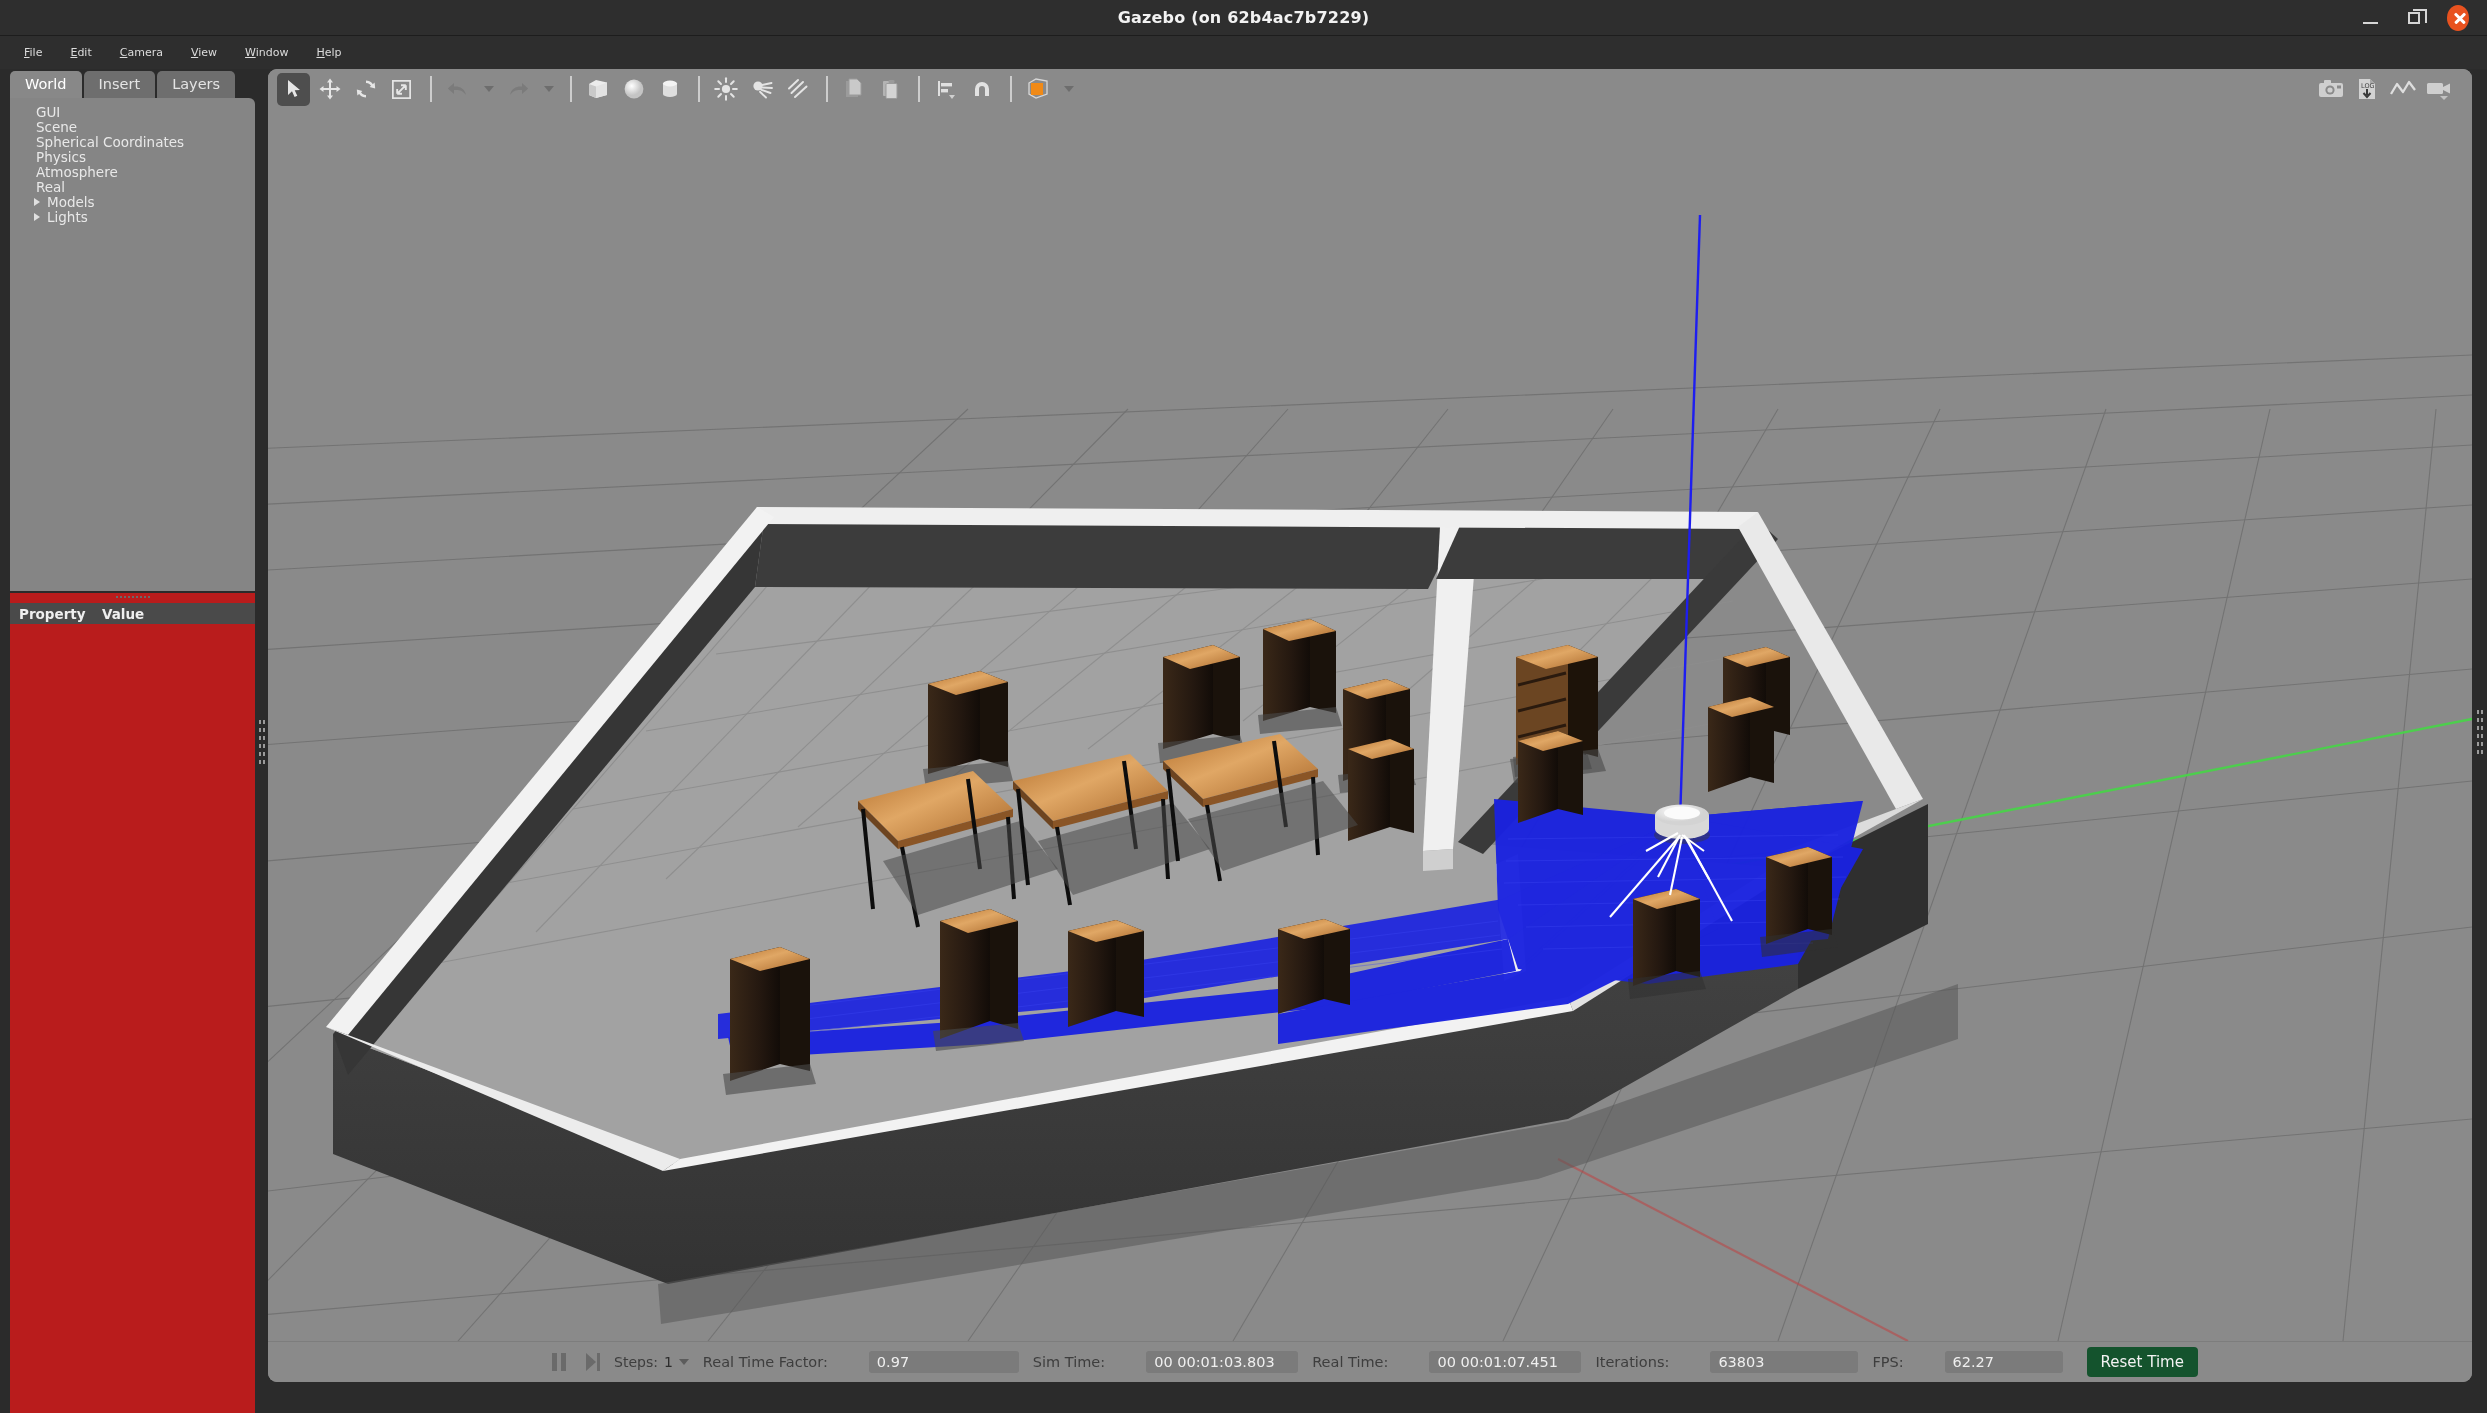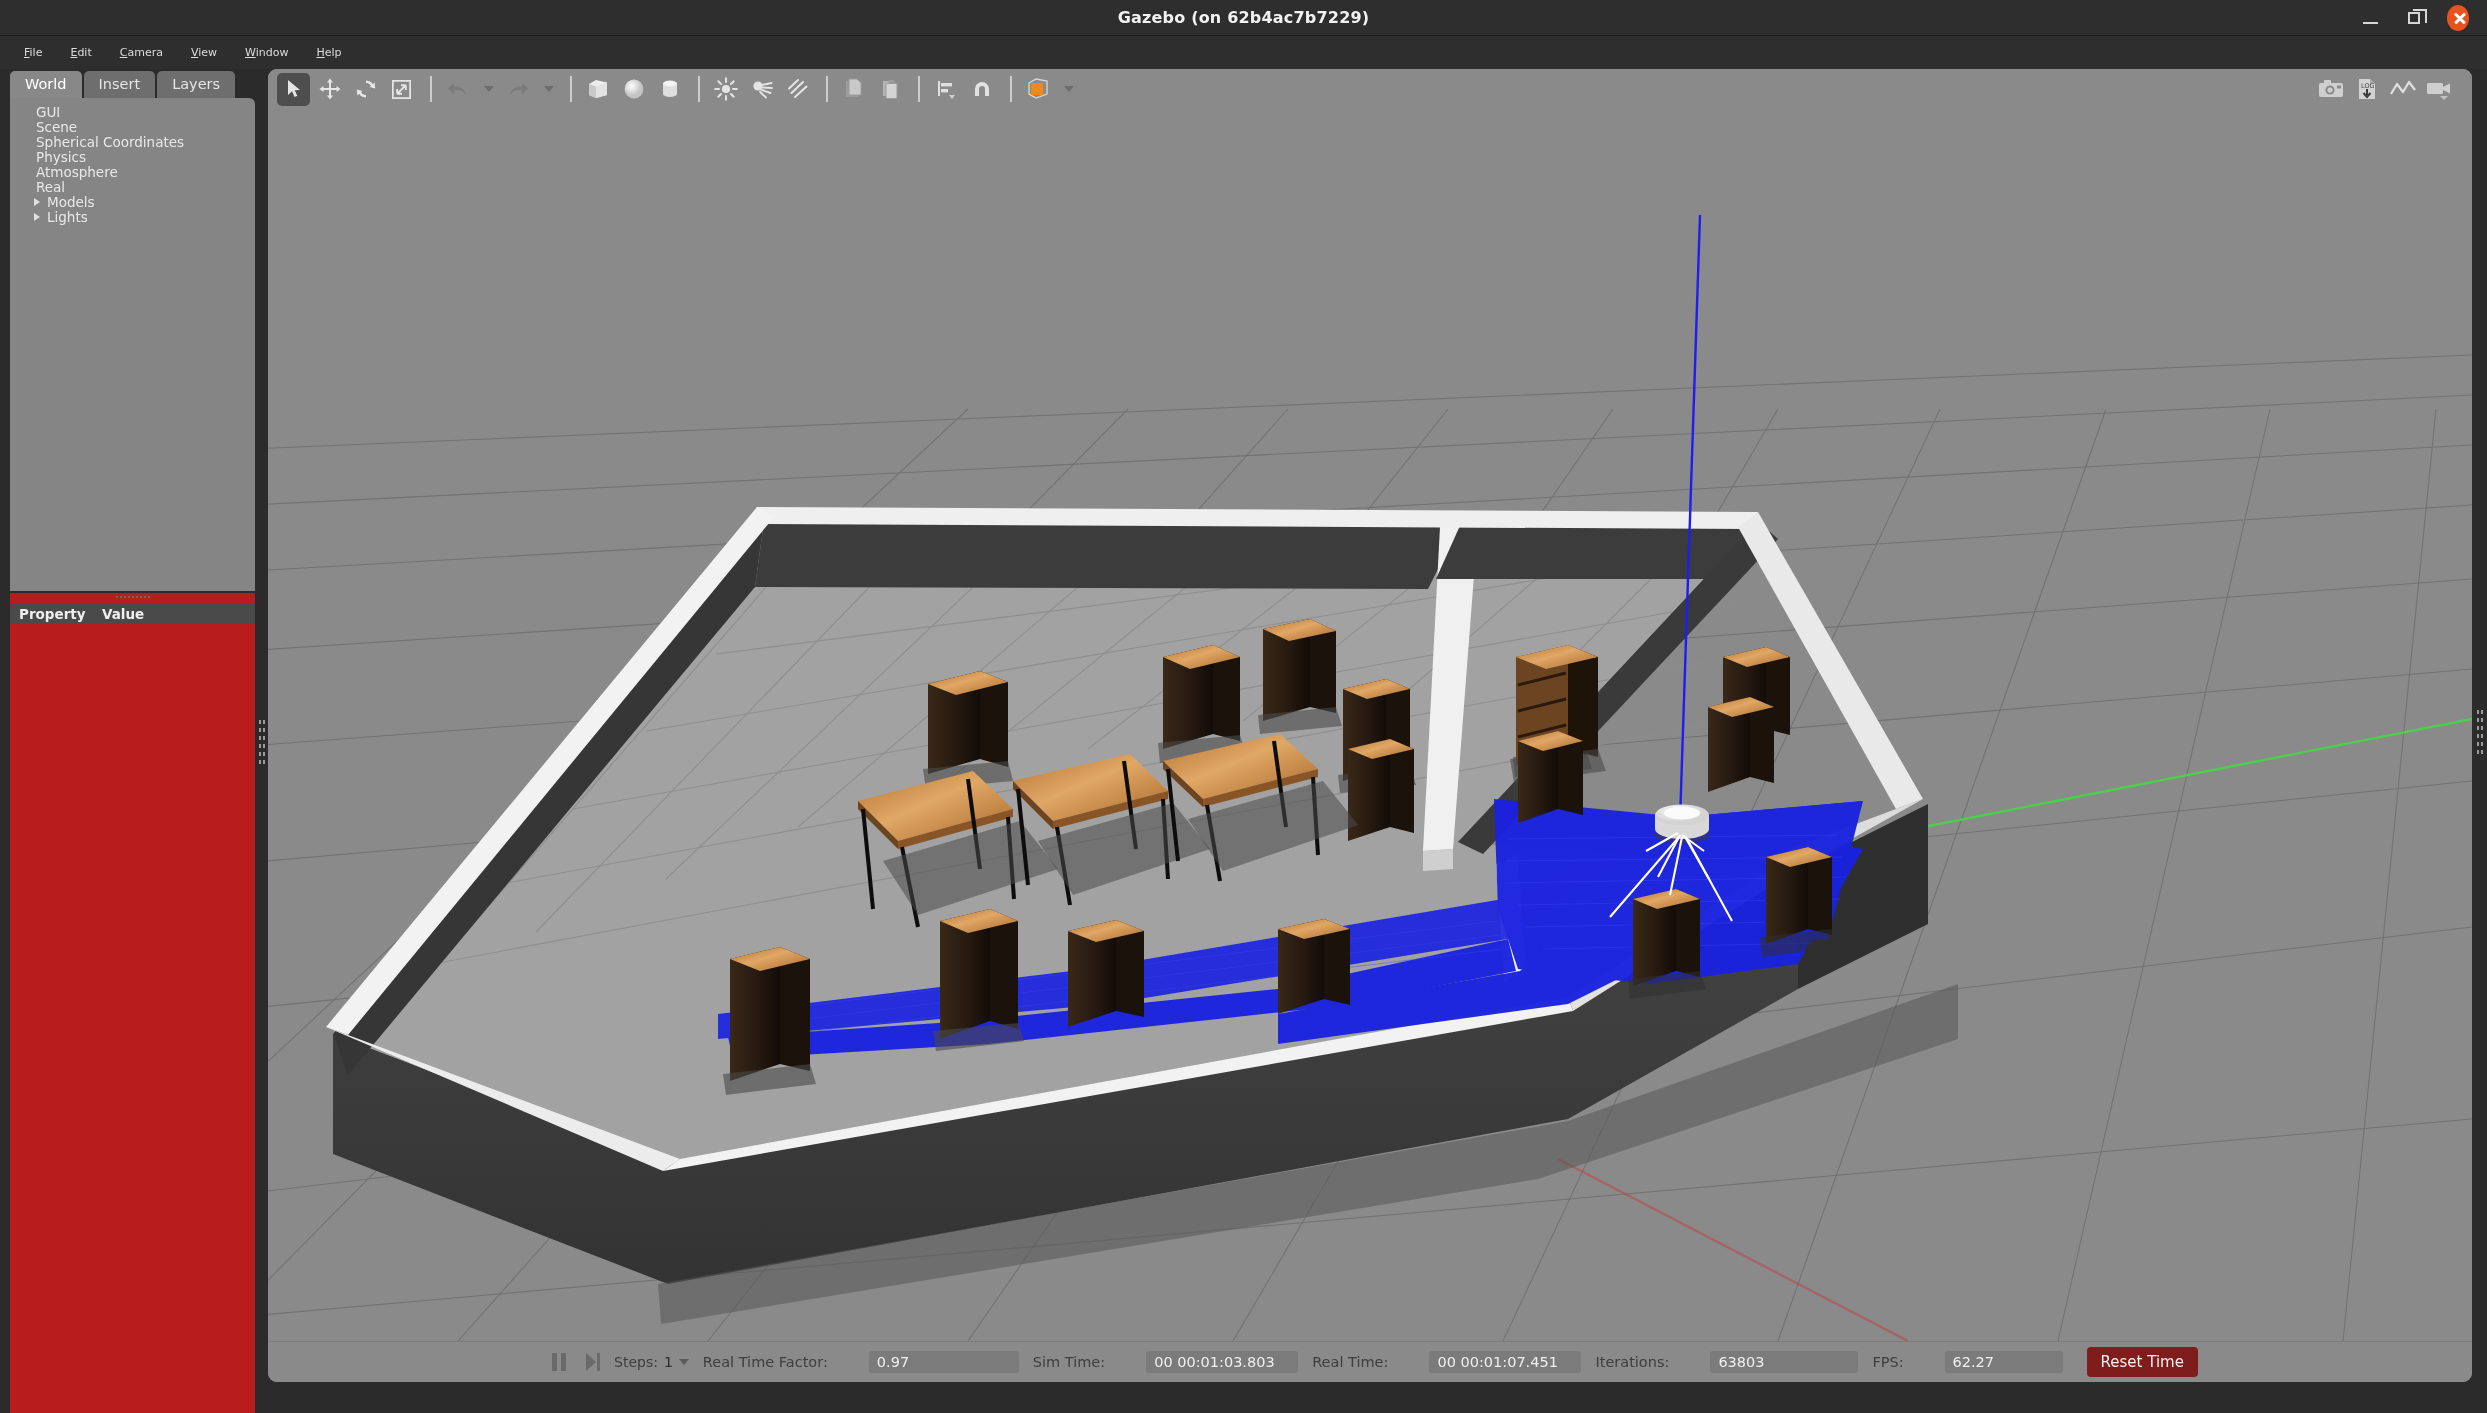--- a/index.html
+++ b/index.html
@@ -161,21 +161,21 @@
   .sb-field.w-fps  { width: 118px; }
   .sb-steps {
     color: #3e3e3e; font-size: 14px; margin-left: 4px; display: flex; align-items: center; gap: 6px;
   }
   .sb-steps .val { color: #2d2d2d; }
   .sb-caret {
     width: 0; height: 0; border-left: 5px solid transparent; border-right: 5px solid transparent;
     border-top: 6px solid #5c5c5c;
   }
   .reset-btn {
-    background: #7f1d1d; color: #f2f2f2; font-size: 15px;
+    background: #14532d; color: #f2f2f2; font-size: 15px;
     padding: 6px 14px; border-radius: 4px; margin-left: 24px; cursor: pointer;
     white-space: nowrap;
   }
 </style>
 </head>
 <body>
 
 <div class="titlebar">
   <div class="title">Gazebo (on 62b4ac7b7229)</div>
   <div class="wincontrols">

